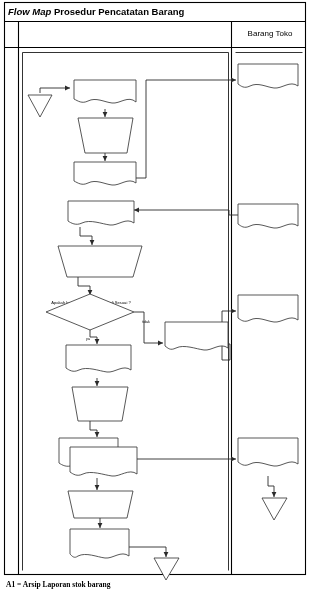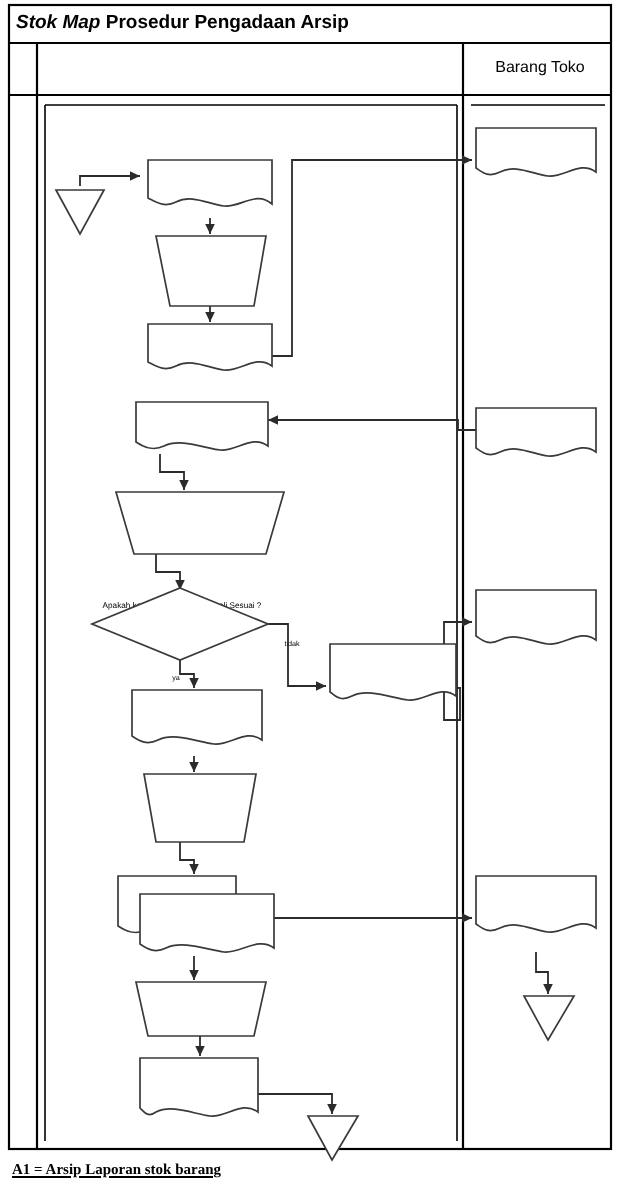--- a/index.html
+++ b/index.html
@@ -24,29 +24,29 @@
     font-size:9.5px;
     font-weight:bold;
     letter-spacing:0px;
   }
   .title-txt .ital{font-style:italic;}
   .colhead{font-size:8px;}
   .shapetxt{font-size:4.1px;}
   .flowlbl{font-size:3.6px;}
   .conntxt{font-size:3.2px;}
   .stacknum{font-size:4.1px;}
-  .foot{font-size:7.5px;font-family:"Liberation Serif",serif;font-weight:bold;text-decoration:underline;}
+  .foot{font-size:7.5px;font-family:"Liberation Serif",serif;font-weight:bold;}
 </style>
 </head>
 <body>
 
 <div id="stage">
 
   <div class="lbl title-txt" style="left:8px;top:7px;width:280px;text-align:left;">
-    <span class="ital">Stok Map</span><span> Prosedur Pengadaan Arsip</span>
+    <span class="ital">Flow Map</span><span> Prosedur Pencatatan Barang</span>
   </div>
 
   <div class="lbl colhead" style="left:232px;top:30px;width:76px;">Barang Toko</div>
 
   <div class="lbl shapetxt" style="left:76px;top:85px;width:58px;">Cek barang habis</div>
 
   <div class="lbl shapetxt" style="left:84px;top:120px;width:42px;">Pembuatan daftar pengadaan barang</div>
 
   <div class="lbl shapetxt" style="left:78px;top:165px;width:54px;">Daftar pengadaan barang</div>
 

